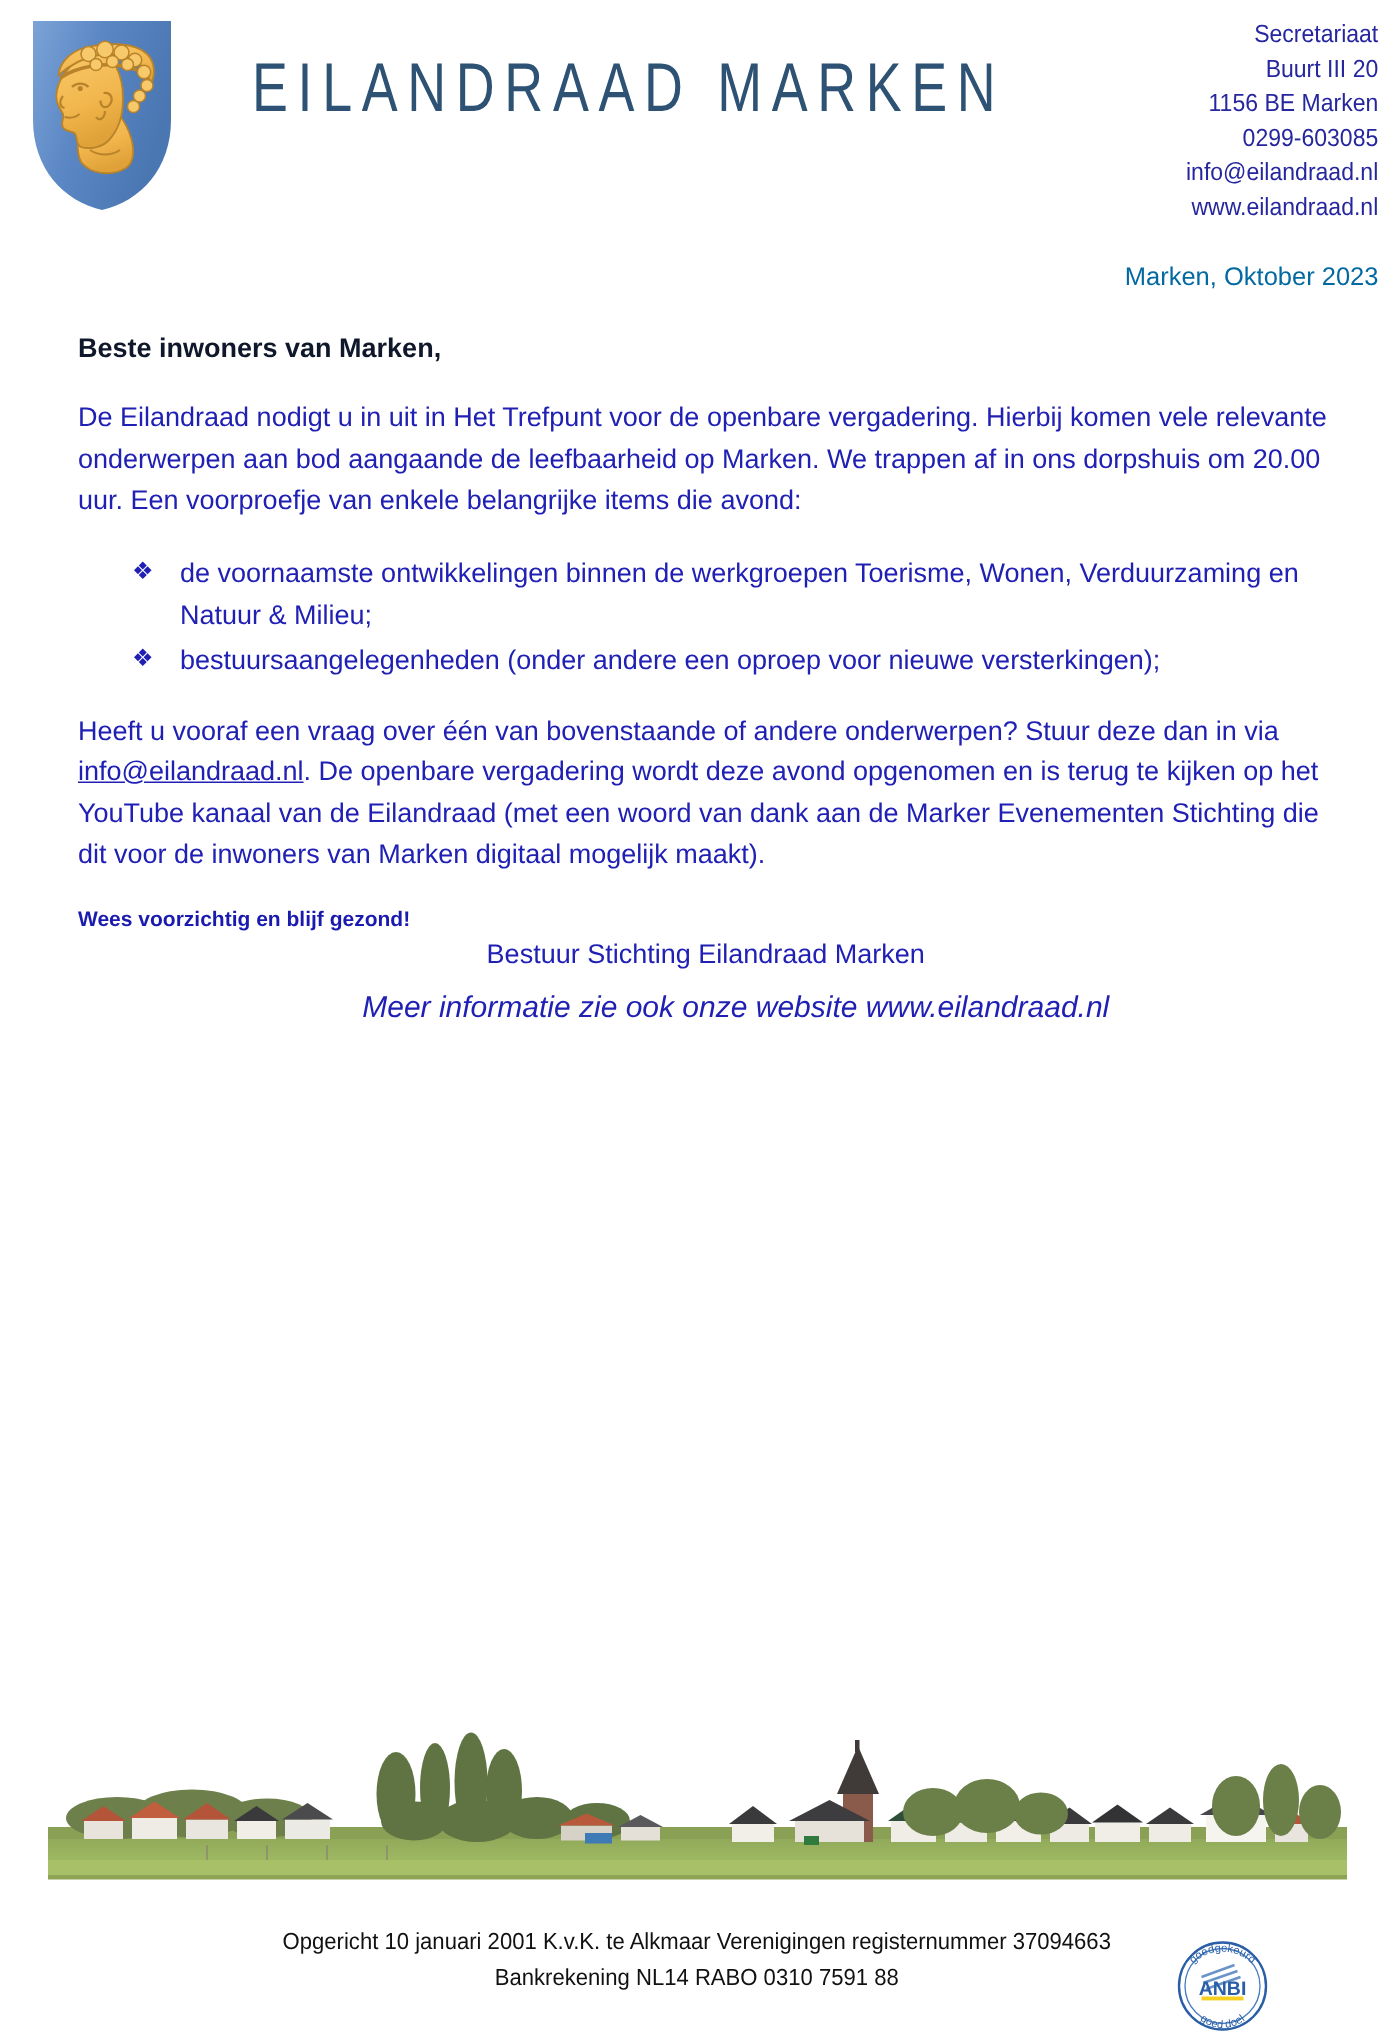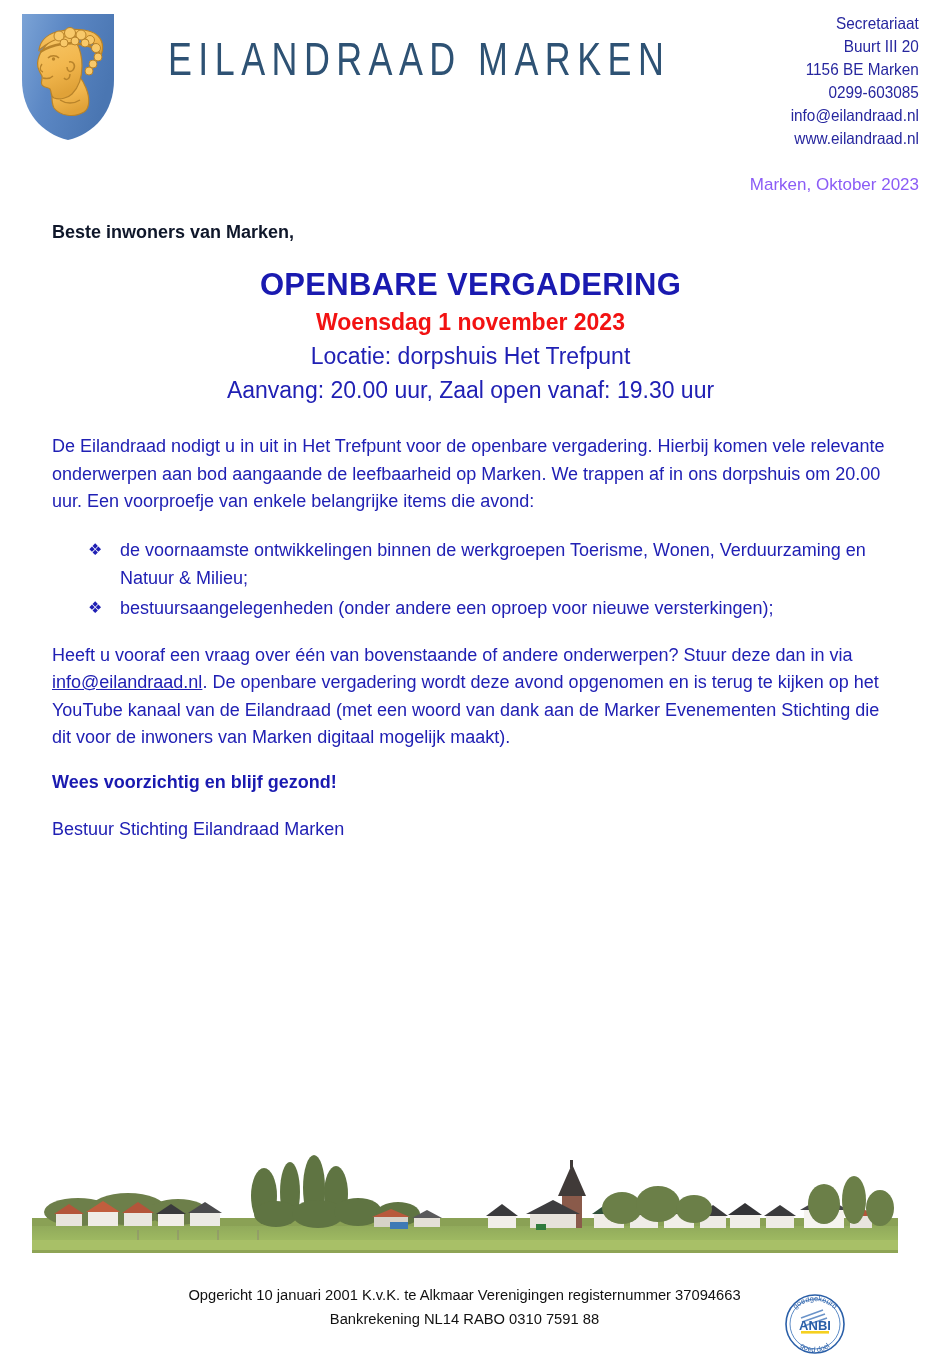--- a/index.html
+++ b/index.html
@@ -53,21 +53,21 @@
     font-family: "Liberation Sans", sans-serif;
     transform: scaleX(0.93);
     transform-origin: right top;
   }
   .contact-block div { white-space: nowrap; }
 
   .dateline {
     position: absolute;
     right: 10px;
     top: 175px;
-    color: #8b5cf6;
+    color: #0369a1;
     font-size: 17px;
     white-space: nowrap;
   }
 
   
   .content {
     position: absolute;
     left: 52px;
     right: 40px;
     top: 222px;
@@ -135,27 +135,28 @@
   }
 
   .emaillink {
     color: #2020b4;
     text-decoration: underline;
   }
 
   .bold-line {
     color: #1a1ab0;
     font-weight: bold;
-    font-size: 18px;
-    margin: 0 0 26px 0;
+    font-size: 14px;
+    margin: 0 0 6px 0;
   }
   .signature {
     color: #2020b4;
     font-size: 18px;
     margin: 0 0 14px 0;
+    text-align: center;
   }
   .website-italic {
     color: #2020b4;
     font-size: 20px;
     font-style: italic;
     text-align: center;
     margin: 6px 0 0 0;
     padding-left: 40px;
   }
 
@@ -268,26 +269,20 @@
   </div>
 
   <div class="dateline">Marken, Oktober 2023</div>
 </div>
 
 <div class="content">
 
   <p class="salutation">Beste inwoners van Marken,</p>
 
 
-  <div class="announce">
-    <div class="title">OPENBARE VERGADERING</div>
-    <div class="date">Woensdag 1 november 2023</div>
-    <div class="location">Locatie: dorpshuis Het Trefpunt</div>
-    <div class="times">Aanvang: 20.00 uur, Zaal open vanaf: 19.30 uur</div>
-  </div>
 
   <p class="para">De Eilandraad nodigt u in uit in Het Trefpunt voor de openbare vergadering. Hierbij komen vele relevante onderwerpen aan bod aangaande de leefbaarheid op Marken. We trappen af in ons dorpshuis om 20.00 uur. Een voorproefje van enkele belangrijke items die avond:</p>
 
   <ul class="bullets">
     <li>
       <span class="bullet-icon">❖</span>
       <span>de voornaamste ontwikkelingen binnen de werkgroepen Toerisme, Wonen, Verduurzaming en Natuur &amp; Milieu;</span>
     </li>
     <li>
       <span class="bullet-icon">❖</span>
@@ -295,20 +290,21 @@
     </li>
   </ul>
 
   <p class="para"><span>Heeft u vooraf een vraag over één van bovenstaande of andere onderwerpen? Stuur deze dan in via </span><a class="emaillink" href="#">info@eilandraad.nl</a><span>. De openbare vergadering wordt deze avond opgenomen en is terug te kijken op het YouTube kanaal van de Eilandraad (met een woord van dank aan de Marker Evenementen Stichting die dit voor de inwoners van Marken digitaal mogelijk maakt).</span></p>
 
 
   <p class="bold-line">Wees voorzichtig en blijf gezond!</p>
 
   <p class="signature">Bestuur Stichting Eilandraad Marken</p>
 
+  <p class="website-italic">Meer informatie zie ook onze website www.eilandraad.nl</p>
 </div>
 
 <div class="panorama">
   <svg class="pano-svg" viewBox="0 0 893 105" preserveAspectRatio="none" aria-hidden="true">
     <defs>
       <linearGradient id="fieldGrad" x1="0" y1="0" x2="0" y2="1">
         <stop offset="0%" stop-color="#8fa85a"></stop>
         <stop offset="55%" stop-color="#9db861"></stop>
         <stop offset="100%" stop-color="#aec46c"></stop>
       </linearGradient>

